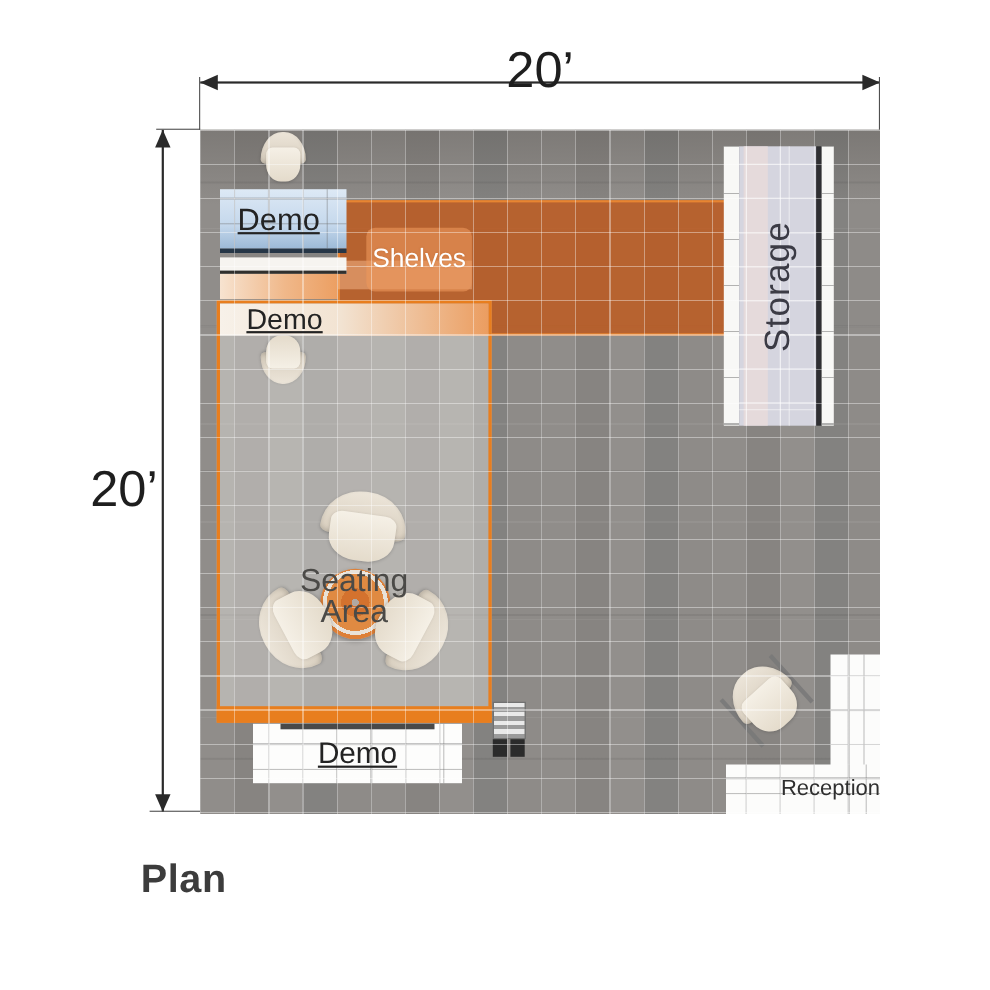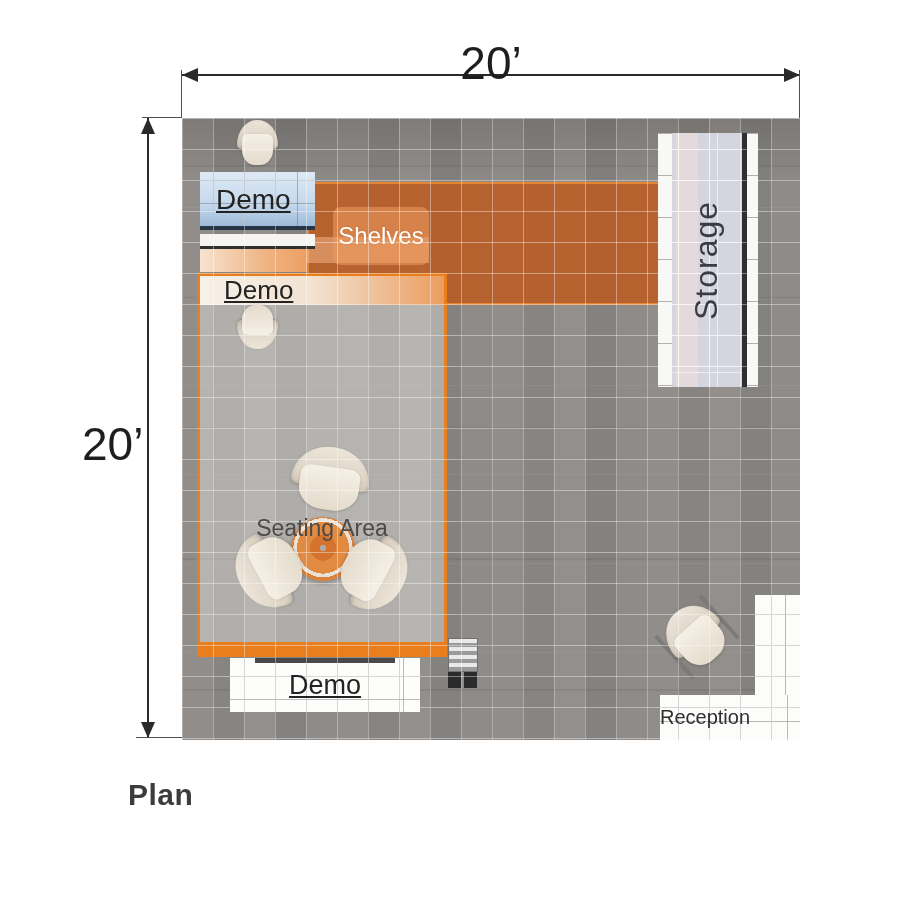--- a/index.html
+++ b/index.html
@@ -71,21 +71,21 @@
   .storage-strip.left { left:0; width:14px; }
   .storage-strip.right { left:89px; width:11px; }
   .storage-darkline { position:absolute; left:84px; top:0; width:5px; height:100%; background:#2f2f33; }
   .storage-body { position:absolute; left:14px; top:0; width:70px; height:100%; background:#d5d5df;
     display:flex; align-items:center; justify-content:center; }
   .storage-body .pink { position:absolute; left:4px; top:0; width:22px; height:100%; background:#e7dada; opacity:0.85; }
   .storage-body span { transform:rotate(-90deg); white-space:nowrap; font-size:32px; color:#3b3b45; letter-spacing:1px; z-index:20; position:relative; }
 
   
   .reception-h { left:478px; top:577px; width:140px; height:45px; background:#fcfcfb;
-    display:flex; align-items:center; justify-content:flex-start; }
+    display:flex; align-items:center; justify-content:flex-end; }
   .reception-v { left:573px; top:477px; width:45px; height:145px; background:#fcfcfb; }
   .reception-h span { font-size:20px; color:#2f2f2f; z-index:20; position:relative; }
 
   
   .chair { position:absolute; }
   .chair .back { position:absolute; left:0; top:0; width:100%; height:62%;
     background:linear-gradient(180deg,#ece5d9,#d7cdbd);
     border-radius:48% 48% 12% 12% / 85% 85% 14% 14%;
     box-shadow:inset 0 -2px 4px rgba(0,0,0,0.14), 0 1px 3px rgba(0,0,0,0.22); }
   .chair .seat { position:absolute; left:11%; top:30%; width:78%; height:66%;
@@ -93,42 +93,42 @@
     border-radius:18% 18% 42% 42% / 20% 20% 48% 48%;
     box-shadow:0 1px 3px rgba(0,0,0,0.18); }
   .chair .arm { position:absolute; width:7%; height:92%; top:6%; background:rgba(120,120,120,0.85); }
   .chair .arm.l { left:-5%; } .chair .arm.r { right:-5%; }
 
   .round-table { position:absolute; left:109px; top:399px; width:64px; height:64px; border-radius:50%;
     background:radial-gradient(circle at 50% 48%, #b0a8a2 0 7%, #d4722e 7% 28%, #e08a42 28% 56%, #e9e2d8 56% 64%, #dd8038 64% 100%);
     box-shadow:0 2px 5px rgba(0,0,0,0.28); }
 
   .seating-label { left:70px; top:396px; width:140px; text-align:center;
-    font-size:23px; line-height:28px; color:#4b4a47; z-index:20; }
+    font-size:29px; line-height:28px; color:#4b4a47; z-index:20; }
 
   .striped-unit { left:266px; top:520px; width:30px; height:50px; }
   .striped-unit .stripes { position:absolute; left:0; top:0; width:30px; height:34px;
     background:repeating-linear-gradient(180deg,#e9e9e9 0 4px,#9b9b9b 4px 8px);
     border:1px solid #6f6f6f; box-sizing:border-box; }
   .striped-unit .foot { position:absolute; top:34px; width:13px; height:16px; background:#2b2b2b; }
   .striped-unit .foot.l { left:0; } .striped-unit .foot.r { left:16px; }
 
   
   .dim-line-h { height:2px; background:#2a2a2a; }
   .dim-line-v { width:2px; background:#2a2a2a; }
   .ext-line-v { width:1px; background:#4f4f4f; }
   .ext-line-h { height:1px; background:#4f4f4f; }
   .arr { width:0; height:0; }
   .arr.left  { border-top:7px solid transparent; border-bottom:7px solid transparent; border-right:16px solid #2a2a2a; }
   .arr.right { border-top:7px solid transparent; border-bottom:7px solid transparent; border-left:16px solid #2a2a2a; }
   .arr.up    { border-left:7px solid transparent; border-right:7px solid transparent; border-bottom:16px solid #2a2a2a; }
   .arr.down  { border-left:7px solid transparent; border-right:7px solid transparent; border-top:16px solid #2a2a2a; }
   .dim-label { font-size:46px; color:#1e1e1e; }
 
-  #plan-title { left:128px; top:778px; font-size:30px; font-weight:700; color:#3c3c3c; letter-spacing:0.5px; }
+  #plan-title { left:128px; top:778px; font-size:36px; font-weight:700; color:#3c3c3c; letter-spacing:0.5px; }
 </style>
 </head>
 <body>
 
 <div>
 
   <div class="abs dim-line-h" style="left:182px; top:74px; width:618px;"></div>
   <div class="abs arr left" style="left:182px; top:68px;"></div>
   <div class="abs arr right" style="left:784px; top:68px;"></div>
   <div class="abs ext-line-v" style="left:181px; top:70px; height:48px;"></div>

